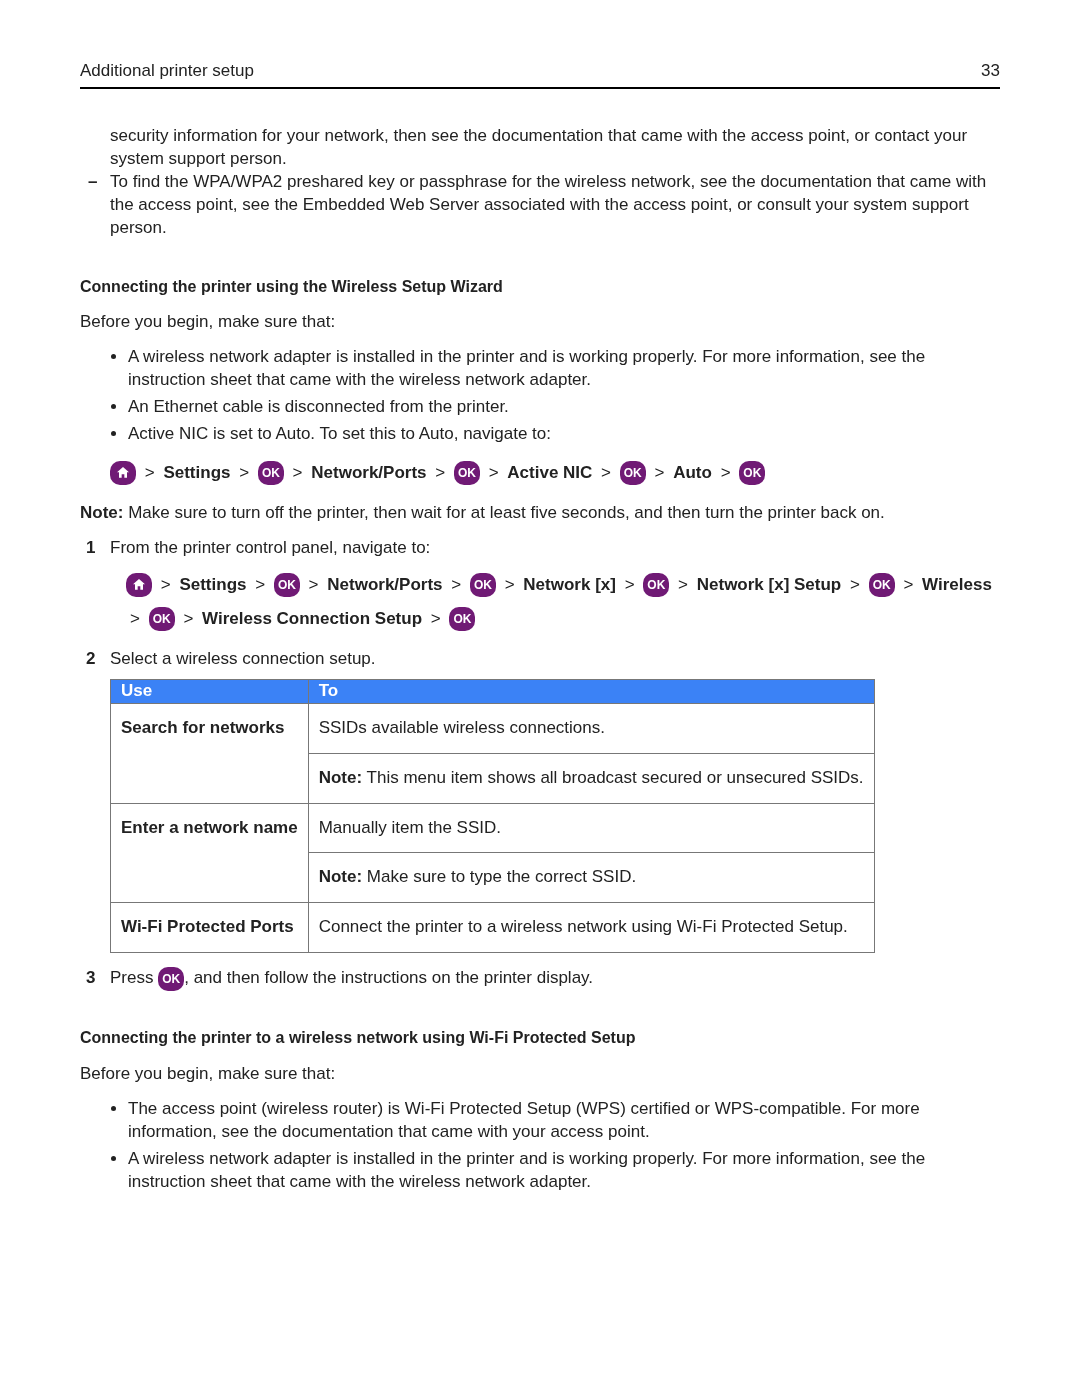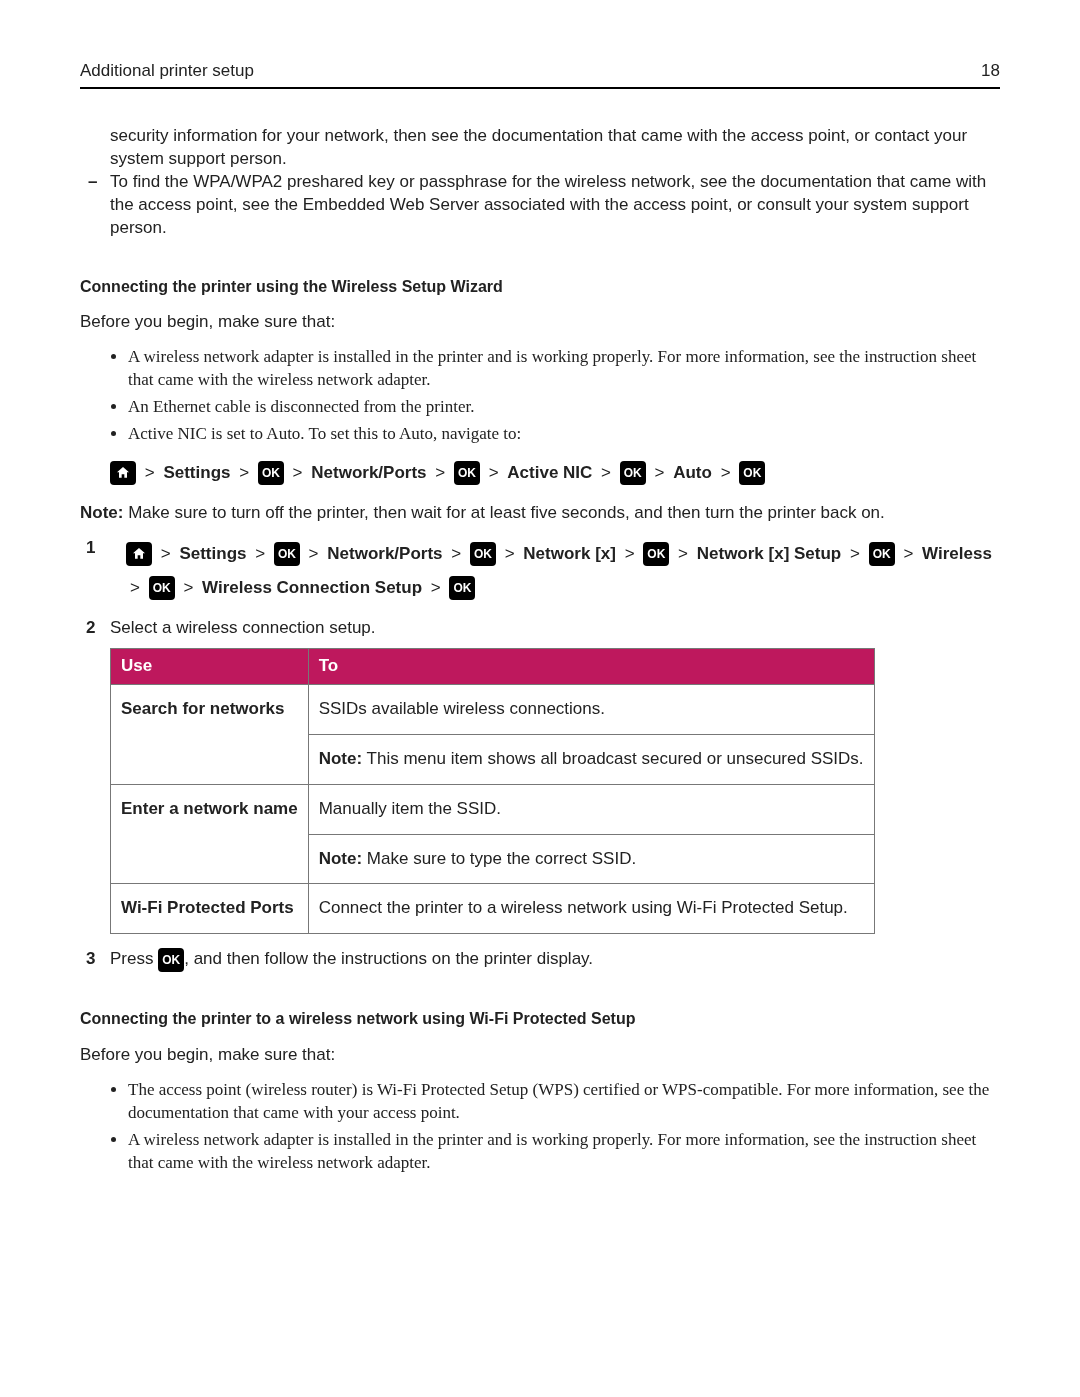--- a/index.html
+++ b/index.html
@@ -24,68 +24,68 @@
   .indent-block { margin-left: 30px; }
   .dash-list { list-style: none; padding-left: 30px; margin: 0 0 24px 0; }
   .dash-list li::before { content: "\2013"; position: absolute; margin-left: -22px; font-weight: bold; }
   .dash-list li { position: relative; margin-bottom: 6px; }
   h2 {
     font-size: 16px;
     font-weight: bold;
     margin: 36px 0 14px 0;
   }
   p { margin: 6px 0 12px 0; }
-  ul.bullets { list-style: disc; padding-left: 48px; margin: 6px 0 10px 0; font-family: Liberation Serif, serif; }
+  ul.bullets { list-style: disc; padding-left: 48px; margin: 6px 0 10px 0; }
   ul.bullets li { margin-bottom: 4px; }
   .nav-path { margin: 8px 0 12px 30px; line-height: 2; }
   .nav-path .sep { margin: 0 4px; }
   .icon {
     display: inline-block;
     vertical-align: middle;
     width: 26px;
     height: 24px;
-    background: #000000;
+    background: #701a75;
     color: #fff;
     text-align: center;
     font-size: 12px;
     font-weight: bold;
     line-height: 24px;
-    border-radius: 4px;
+    border-radius: 10px;
   }
   .icon svg { width: 16px; height: 16px; vertical-align: middle; margin-top: -2px; }
   .ok-icon { font-family: Arial, sans-serif; }
   ol.steps { list-style: none; padding-left: 0; margin: 12px 0; counter-reset: step; }
   ol.steps > li { counter-increment: step; position: relative; padding-left: 30px; margin-bottom: 10px; }
   ol.steps > li::before { content: counter(step); position: absolute; left: 6px; top: 0; font-weight: bold; }
   table.opts {
     border-collapse: collapse;
     margin: 8px 0 14px 30px;
   }
   table.opts th {
-    background: #be185d;
+    background: #3b82f6;
     color: #fff;
     text-align: left;
     font-weight: bold;
-    padding: 6px 10px;
+    padding: 0 10px;
     border: 1px solid #777;
   }
   table.opts td {
     border: 1px solid #777;
     padding: 13px 10px;
     vertical-align: top;
   }
   .bold { font-weight: bold; }
   .cell-use { white-space: nowrap; }
 </style>
 </head>
 <body>
 
 <div class="page-head">
   <span>Additional printer setup</span>
-  <span>18</span>
+  <span>33</span>
 </div>
 
 <div class="indent-block">
   <span>security information for your network, then see the documentation that came with the access point, or contact your system support person.</span>
 </div>
 <ul class="dash-list">
   <li>To find the WPA/WPA2 preshared key or passphrase for the wireless network, see the documentation that came with the access point, see the Embedded Web Server associated with the access point, or consult your system support person.</li>
 </ul>
 
 <h2>Connecting the printer using the Wireless Setup Wizard</h2>
@@ -117,20 +117,21 @@
   <span class="sep">&gt;</span>
   <span class="icon ok-icon">OK</span>
 </div>
 
 <p>
   <span class="bold">Note:</span><span> Make sure to turn off the printer, then wait for at least five seconds, and then turn the printer back on.</span>
 </p>
 
 <ol class="steps">
   <li>
+    <span>From the printer control panel, navigate to:</span>
     <div class="nav-path" style="margin-left:16px;">
       <span class="icon"><svg viewBox="0 0 24 24" fill="#fff">
             <path d="M12 3l9 8h-3v8h-4v-5h-4v5H6v-8H3z"></path>
           </svg></span>
       <span class="sep">&gt;</span>
       <span class="bold">Settings</span>
       <span class="sep">&gt;</span>
       <span class="icon ok-icon">OK</span>
       <span class="sep">&gt;</span>
       <span class="bold">Network/Ports</span>

